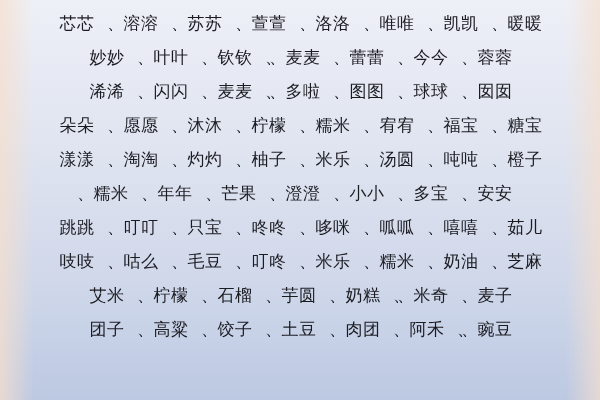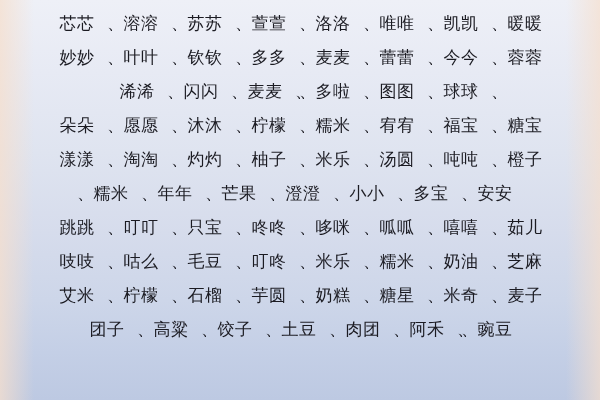--- a/index.html
+++ b/index.html
@@ -92,21 +92,20 @@
         <span class="sep">、</span>
         <span class="name-cell">暖暖</span>
       </div>
       <div class="name-row">
         <span class="name-cell">妙妙</span>
         <span class="sep">、</span>
         <span class="name-cell">叶叶</span>
         <span class="sep">、</span>
         <span class="name-cell">钦钦</span>
         <span class="sep">、</span>
-        <span class="name-cell">多多</span>
         <span class="sep">、</span>
         <span class="name-cell">麦麦</span>
         <span class="sep">、</span>
         <span class="name-cell">蕾蕾</span>
         <span class="sep">、</span>
         <span class="name-cell">今今</span>
         <span class="sep">、</span>
         <span class="name-cell">蓉蓉</span>
       </div>
       <div class="name-row">
@@ -116,20 +115,21 @@
         <span class="sep">、</span>
         <span class="name-cell">麦麦</span>
         <span class="sep">、</span>
         <span class="sep">、</span>
         <span class="name-cell">多啦</span>
         <span class="sep">、</span>
         <span class="name-cell">图图</span>
         <span class="sep">、</span>
         <span class="name-cell">球球</span>
         <span class="sep">、</span>
+        <span class="name-cell">囡囡</span>
       </div>
       <div class="name-row">
         <span class="name-cell">朵朵</span>
         <span class="sep">、</span>
         <span class="name-cell">愿愿</span>
         <span class="sep">、</span>
         <span class="name-cell">沐沐</span>
         <span class="sep">、</span>
         <span class="name-cell">柠檬</span>
         <span class="sep">、</span>
@@ -212,21 +212,20 @@
         <span class="name-cell">艾米</span>
         <span class="sep">、</span>
         <span class="name-cell">柠檬</span>
         <span class="sep">、</span>
         <span class="name-cell">石榴</span>
         <span class="sep">、</span>
         <span class="name-cell">芋圆</span>
         <span class="sep">、</span>
         <span class="name-cell">奶糕</span>
         <span class="sep">、</span>
-        <span class="name-cell">糖星</span>
         <span class="sep">、</span>
         <span class="name-cell">米奇</span>
         <span class="sep">、</span>
         <span class="name-cell">麦子</span>
       </div>
       <div class="name-row">
         <span class="name-cell">团子</span>
         <span class="sep">、</span>
         <span class="name-cell">高粱</span>
         <span class="sep">、</span>

